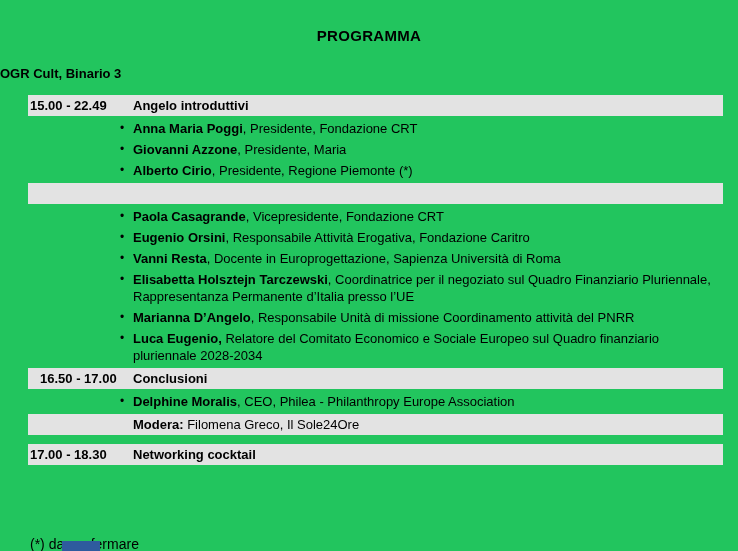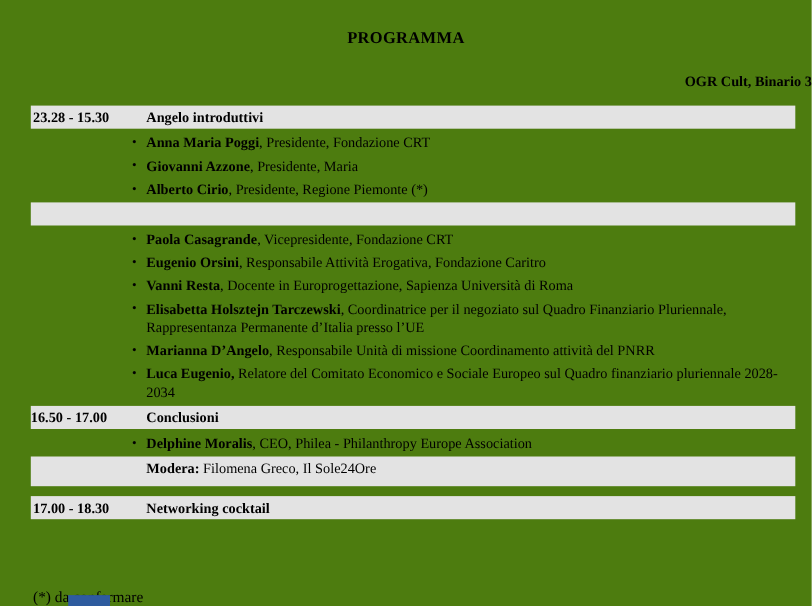--- a/index.html
+++ b/index.html
@@ -1,33 +1,33 @@
 <!DOCTYPE html>
 <html><head>
 <meta charset="utf-8">
 <style>
   html,body{margin:0;padding:0;background:#fff;}
   .page{
     position:relative;
     width:738px;height:551px;
-    background:#4d7c0f;
-    font-family:Liberation Serif, serif;
+    background:#22c55e;
+    font-family:Liberation Sans, sans-serif;
     color:#000;
     overflow:hidden;
   }
   .doc-title{
     padding-top:27px;
     text-align:center;
     font-size:15px;
     font-weight:bold;
     letter-spacing:.3px;
   }
   .doc-subtitle{
     margin-top:22px;
-    text-align:right;
+    text-align:left;
     font-size:13px;
     font-weight:bold;
   }
   .content{
     margin:14px 15px 0 28px; 
     width:695px;
   }
   .session-bar{
     display:flex;
     align-items:center;
@@ -37,21 +37,21 @@
     font-weight:bold;
     line-height:21px;
   }
   .session-time{
     box-sizing:border-box;
     width:105px;
     padding-left:2px;
     flex:none;
     white-space:nowrap;
   }
-  .session-time.indent{padding-left:0;}
+  .session-time.indent{padding-left:12px;}
   .speakers{
     list-style:none;
     margin:4px 0 2px 0;
     padding:0;
   }
   .speaker{
     position:relative;
     margin-left:105px;
     margin-bottom:4px;
     font-size:13px;
@@ -59,21 +59,21 @@
   }
   .bullet{
     position:absolute;
     left:-13px;
     top:0;
     font-size:12px;
   }
   .speaker-name{font-weight:bold;margin-top:25px;}
   .moderator-bar{
     box-sizing:border-box;
-    height:27px;
+    height:21px;
     background:#e3e3e3;
     padding-left:105px;
     font-size:13px;
     line-height:21px;
     white-space:nowrap;
   }
   .moderator-bar .mod-label{font-weight:bold;}
   .gap-before-last{margin-top:9px;}
   .footnote{
     position:absolute;
@@ -95,21 +95,21 @@
 
 <div class="page">
 
   <div class="doc-title">PROGRAMMA</div>
   <div class="doc-subtitle">OGR Cult, Binario 3</div>
 
   <div class="content">
 
     <div>
       <div class="session-bar">
-        <span class="session-time">23.28 - 15.30</span>
+        <span class="session-time">15.00 - 22.49</span>
         <span class="session-title">Angelo introduttivi</span>
       </div>
       <ul class="speakers">
         <li class="speaker">
           <span class="bullet">•</span>
           <span class="speaker-name">Anna Maria Poggi</span><span class="speaker-detail">, Presidente, Fondazione CRT</span>
         </li>
         <li class="speaker">
           <span class="bullet">•</span>
           <span class="speaker-name">Giovanni Azzone</span><span class="speaker-detail">, Presidente, Maria</span>

